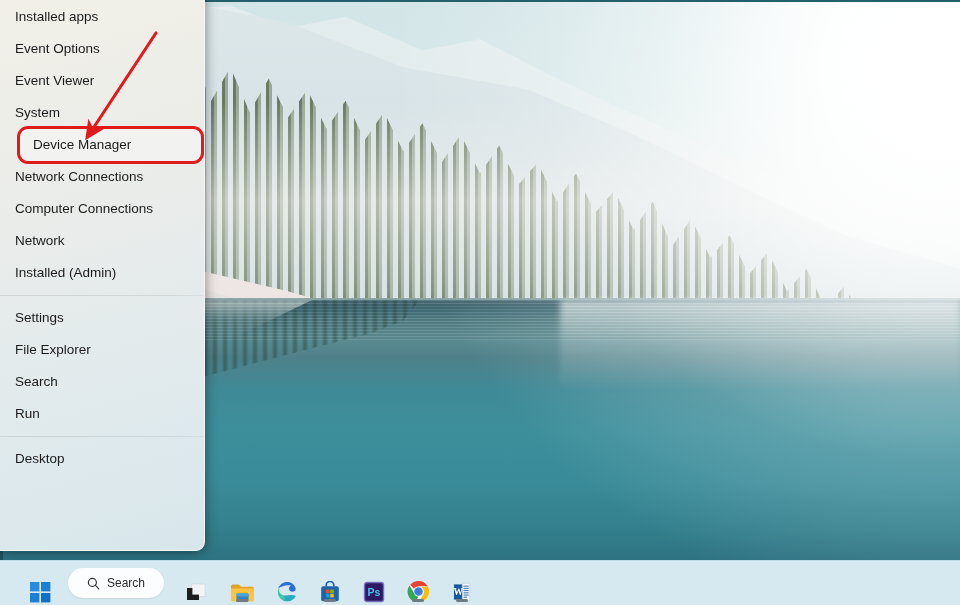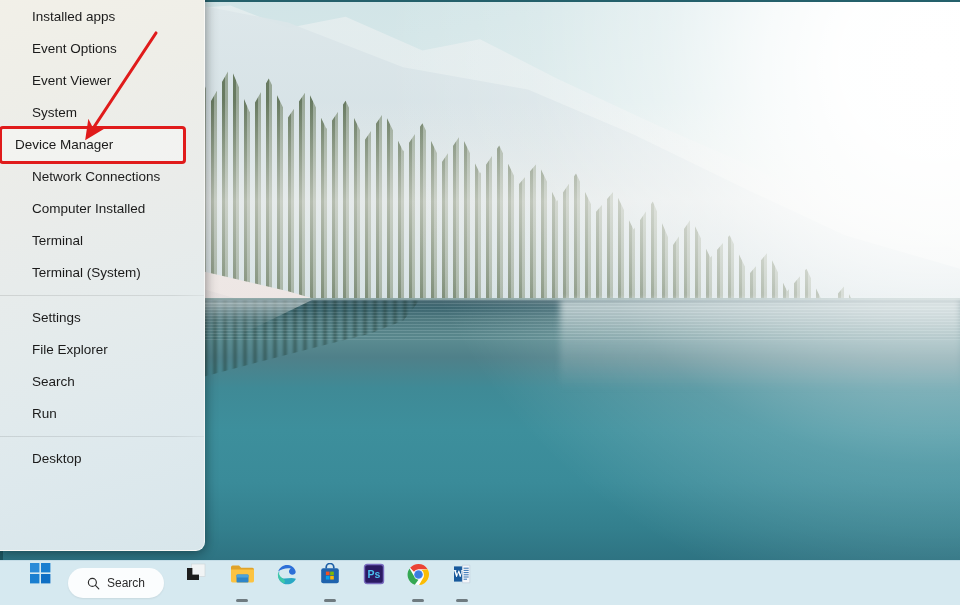--- a/index.html
+++ b/index.html
@@ -126,21 +126,21 @@
     border:1px solid rgba(255,255,255,0.55);
     border-left:none;
     overflow:hidden;
     z-index:20;
   }
   .menu-list { padding-top:8px; }
   .menu-item {
     position:relative;
     height:32px;
     line-height:32px;
-    padding-left:32px;
+    padding-left:15px;
     padding-right:12px;
     font-size:13.5px;
     color:#1b1b1b;
     white-space:nowrap;
     cursor:default;
     display:flex; align-items:center; justify-content:space-between;
   }
   .menu-item span.label { display:block; }
   .menu-sep {
     height:1px;
@@ -150,40 +150,40 @@
   .chev {
     font-size:12px; color:#4a4a4a; line-height:1; padding-right:4px;
     font-family:"DejaVu Sans", sans-serif;
   }
   
   .menu-item.highlighted {
     outline:3px solid #e01b1b;
     outline-offset:0px;
     background:rgba(255,255,255,0.35);
     width:181px;
-    margin-left:2px;
+    margin-left:20px;
     padding-left:13px;
-    border-radius:1px;
+    border-radius:8px;
   }
 
   
   #red-arrow { position:absolute; left:0; top:0; width:240px; height:200px; z-index:30; pointer-events:none; }
 
   
   #taskbar {
     position:absolute; left:0; bottom:0; width:960px; height:45px;
     background:#d6e9f0;
     border-top:1px solid #c4dce6;
     display:flex; align-items:center;
     z-index:40;
   }
   .tb-inner { display:flex; align-items:center; gap:0px; padding-left:18px; }
   .tb-btn {
     width:44px; height:40px;
-    display:flex; align-items:flex-start; justify-content:center;
+    display:flex; align-items:flex-end; justify-content:center;
     position:relative; cursor:default; border-radius:5px;
   }
   .tb-btn.sep { margin-right:2px; }
   .search-pill {
     height:30px; width:96px; margin:0 10px 0 6px;
     background:#fbfdfe; border-radius:16px;
     display:flex; align-items:center; justify-content:center; gap:7px;
     box-shadow:0 1px 2px rgba(0,0,0,0.07);
     cursor:default;
   }
@@ -228,27 +228,27 @@
       <div class="menu-item">
         <span class="label">System</span>
       </div>
       <div class="menu-item highlighted">
         <span class="label">Device Manager</span>
       </div>
       <div class="menu-item">
         <span class="label">Network Connections</span>
       </div>
       <div class="menu-item">
-        <span class="label">Computer Installed</span>
-      </div>
-      <div class="menu-item">
-        <span class="label">Terminal</span>
-      </div>
-      <div class="menu-item">
-        <span class="label">Terminal (System)</span>
+        <span class="label">Computer Connections</span>
+      </div>
+      <div class="menu-item">
+        <span class="label">Network</span>
+      </div>
+      <div class="menu-item">
+        <span class="label">Installed (Admin)</span>
       </div>
       <div class="menu-sep"></div>
       <div class="menu-item">
         <span class="label">Settings</span>
       </div>
       <div class="menu-item">
         <span class="label">File Explorer</span>
       </div>
       <div class="menu-item">
         <span class="label">Search</span>

